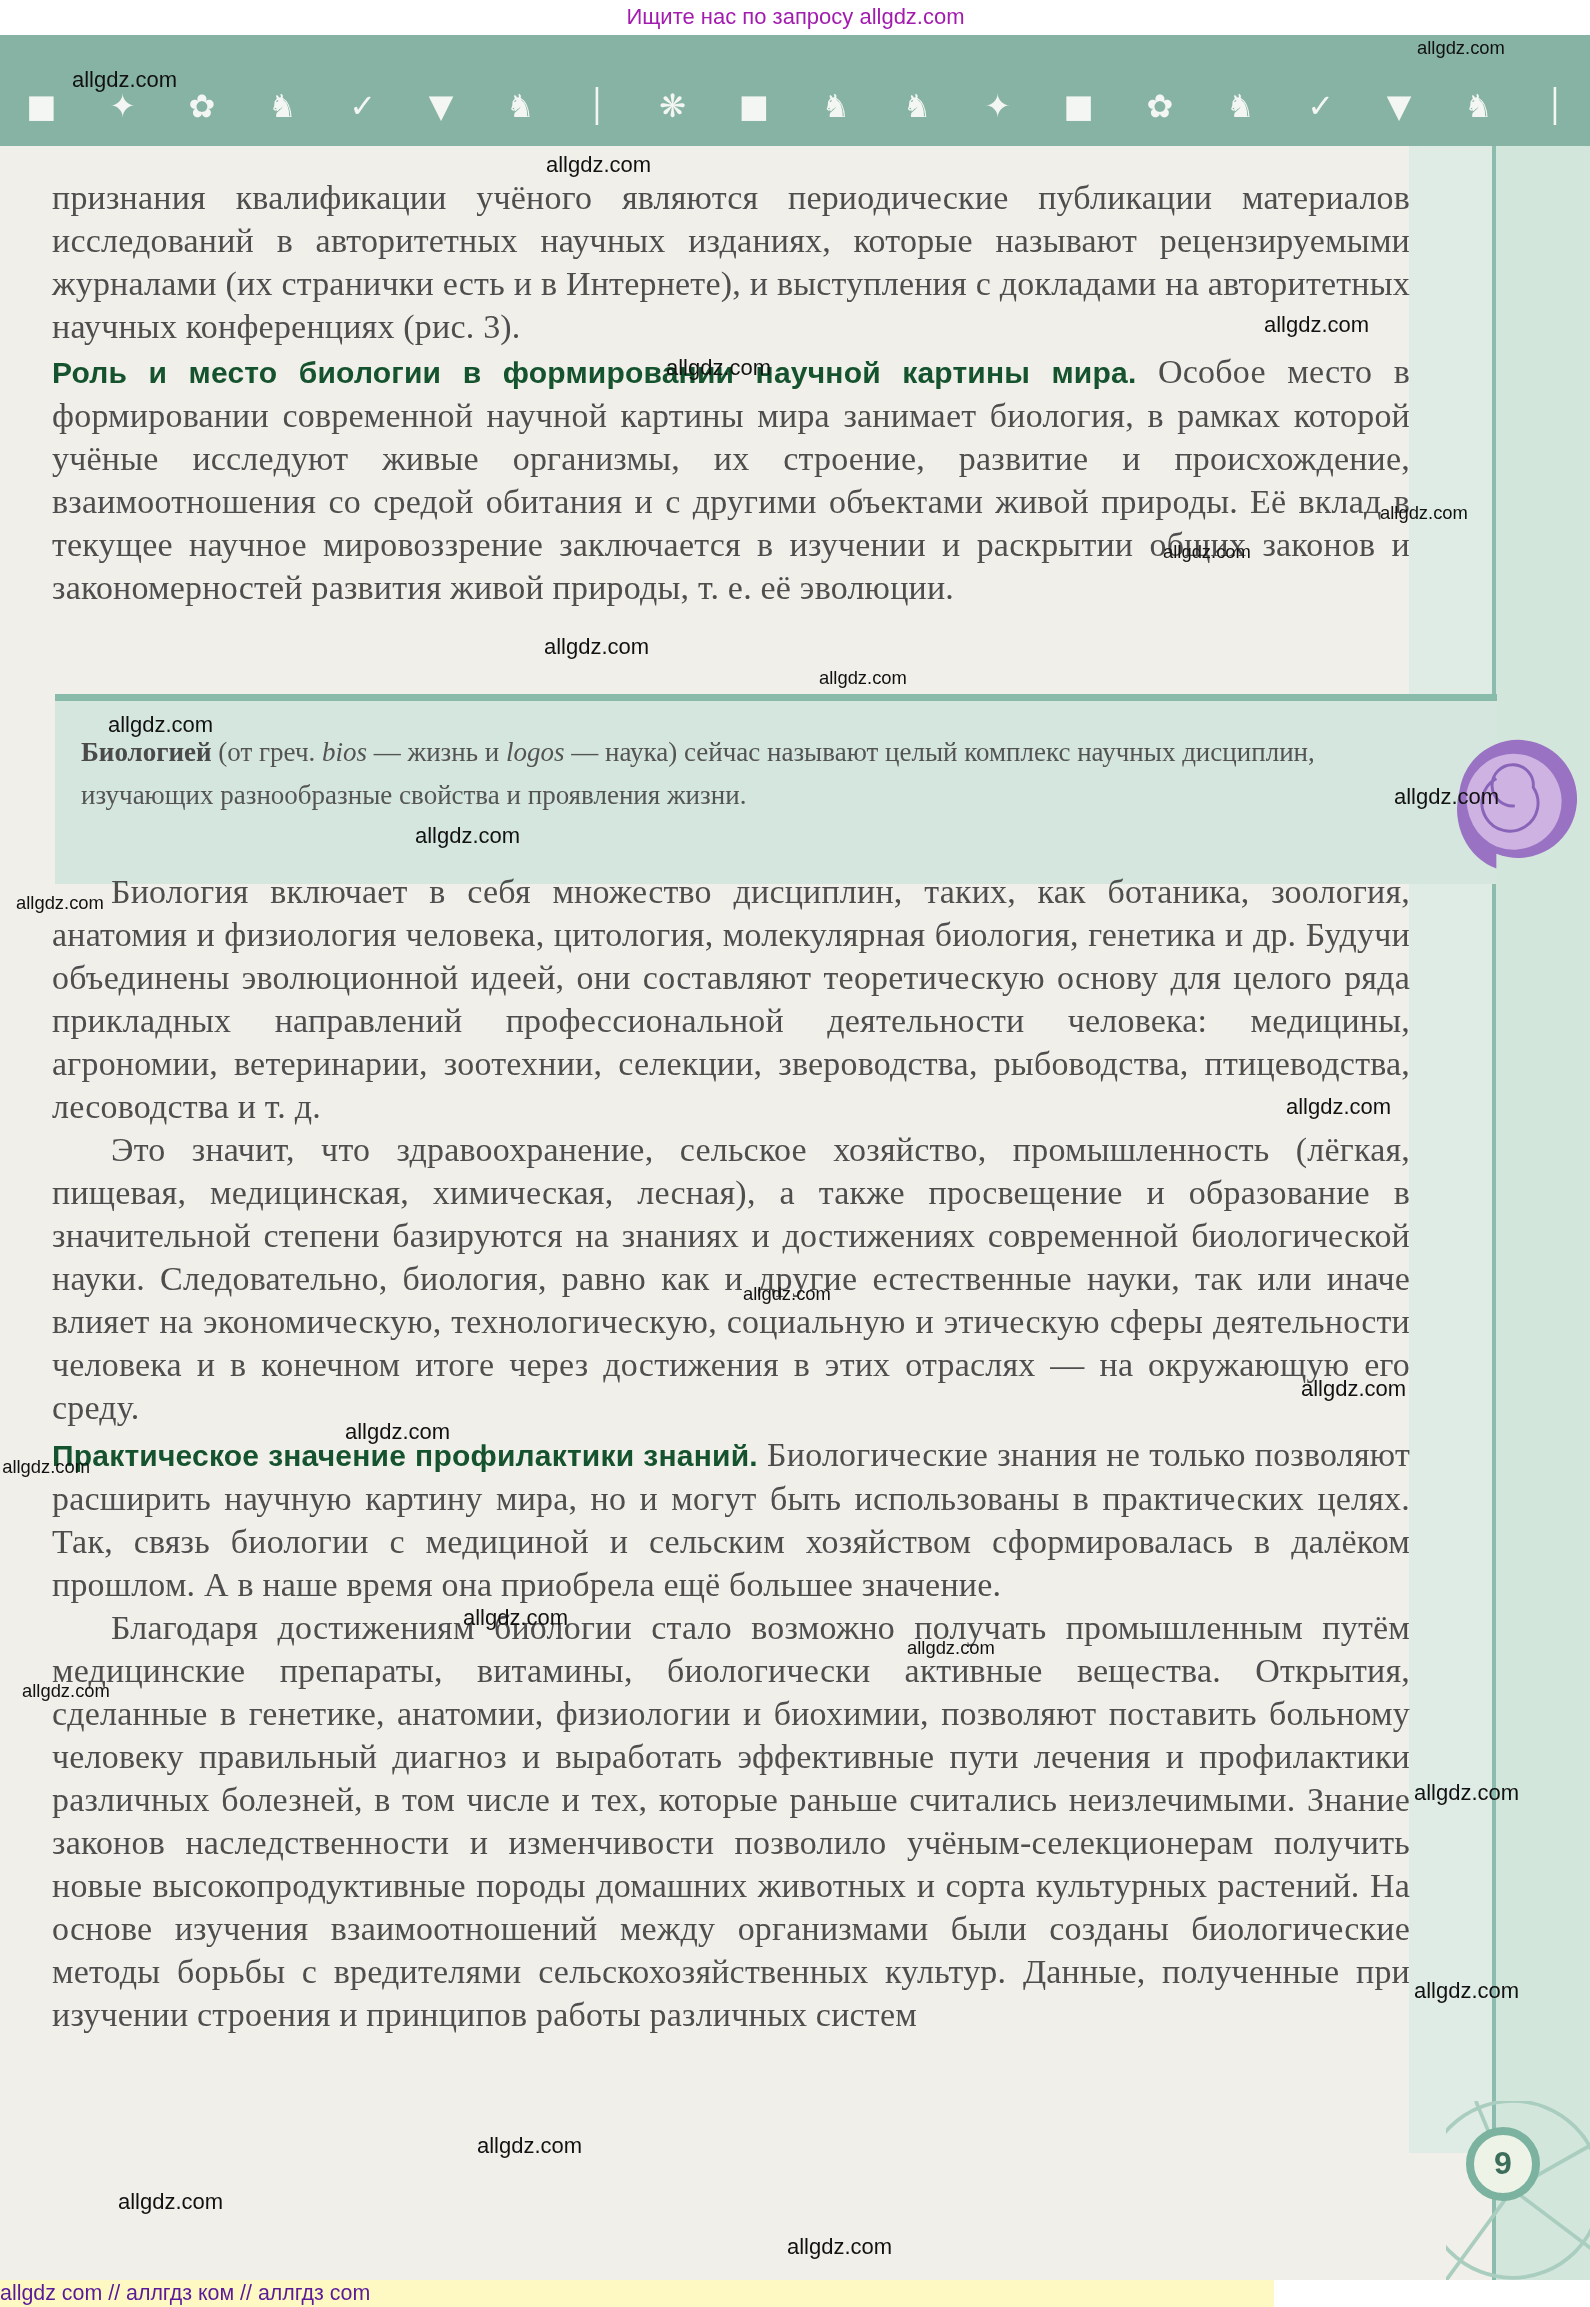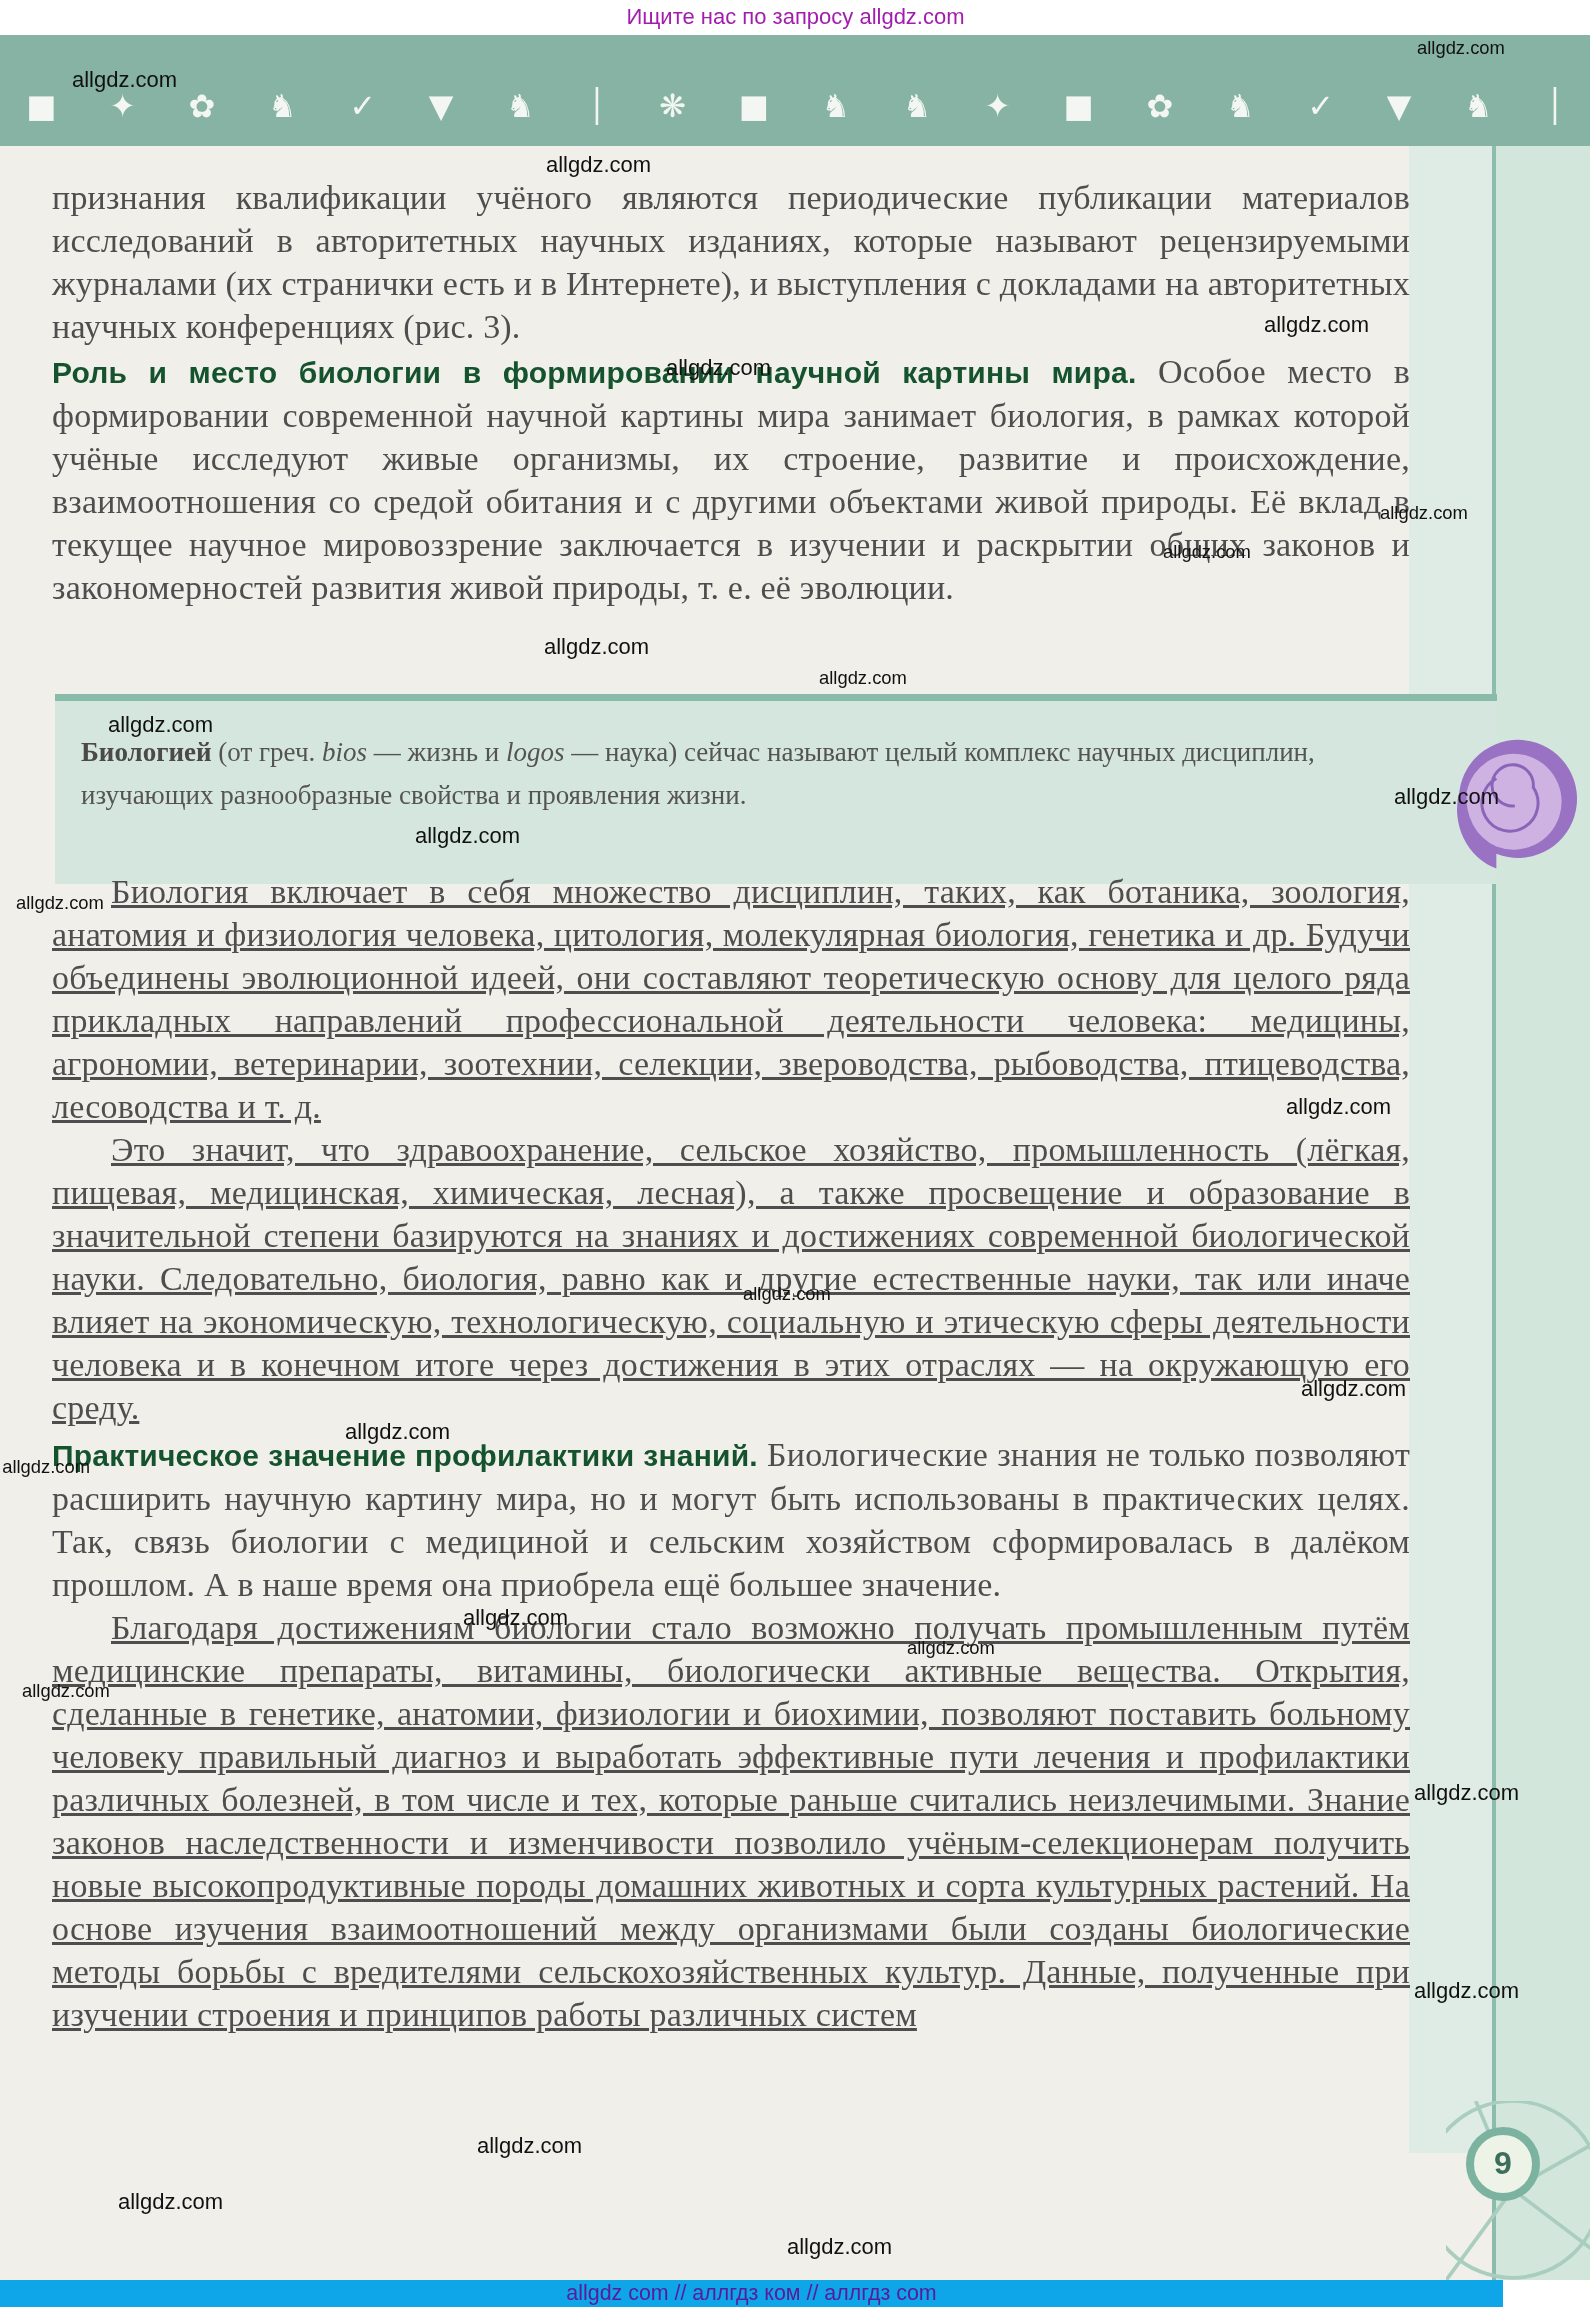--- a/index.html
+++ b/index.html
@@ -8,32 +8,32 @@
   .top-banner span { font-family:"Liberation Sans", sans-serif; font-size:22px; color:#a21caf; line-height:34px; }
   .page { position:absolute; left:0; top:35px; width:1591px; height:2245px; background:#f1efe9; overflow:hidden; }
   .animal-band { position:absolute; left:0; top:0; width:1591px; height:111px; background:#86b3a3; }
   .animals { position:absolute; left:0; top:49px; width:1591px; height:44px; display:flex; justify-content:space-around; align-items:center; }
   .animal { color:#f3f6f2; font-size:32px; line-height:37px; font-family:"DejaVu Sans", sans-serif; }
   .right-margin { position:absolute; left:1496px; top:111px; width:94px; height:2134px; background:#d3e6dc; }
   .right-rule { position:absolute; left:1492px; top:111px; width:4.4px; height:2134px; background:#8bbcae; }
   .col-shade { position:absolute; left:1409px; top:111px; width:83px; height:2007px; background:#dfece5; }
   .text-col { position:absolute; left:52px; top:111px; width:1358px; }
   .para { font-size:34px; line-height:43px; color:#4e4e4e; text-align:justify; margin:0; letter-spacing:0.2px; }
-  .para.indent { text-indent:59px;text-decoration:underline; }
+  .para.indent { text-indent:59px; }
   .heading { font-family:"Liberation Sans", sans-serif; font-weight:bold; color:#14532d; font-size:30px; }
   .box { position:absolute; left:55px; top:659px; width:1442px; height:183px; background:#d4e6dd; border-top:7.4px solid #88bba9; }
   .box-text { position:absolute; left:26px; top:29.5px; width:1343px; font-family:Liberation Serif, serif; font-size:27px; line-height:43px; color:#545454; }
   .box-text b { color:#4a4a4a; }
   .spiral { position:absolute; left:1452px; top:686px; width:133px; height:155px; }
   .page-num-area { position:absolute; left:1446px; top:2066px; width:145px; height:179px; }
   .page-num { position:absolute; left:1466px; top:2092px; width:74px; height:74px; border-radius:50%; background:#eef3e8; border:8.9px solid #7bb3a0; box-sizing:border-box; text-align:center; font-family:"Liberation Sans", sans-serif; font-weight:bold; font-size:32px; line-height:56px; color:#3d6e5c; }
   .wm { position:absolute; font-family:"Liberation Sans", sans-serif; color:#111; white-space:nowrap; }
   .wm.lg { font-size:22px; }
   .wm.md { font-size:18.4px; }
-  .bottom-banner { position:absolute; left:0; top:2280px; width:1503px; height:26.6px; background:#0ea5e9; text-align:center; }
+  .bottom-banner { position:absolute; left:0; top:2280px; width:1274px; height:26.6px; background:#fef9c3; text-align:left; }
   .bottom-banner span { font-family:"Liberation Sans", sans-serif; font-size:21.4px; color:#5a1a9a; line-height:26.6px; }
 </style>
 </head>
 <body>
 
 <div class="top-banner">
   <span>Ищите нас по запросу allgdz.com</span>
 </div>
 
 <div class="page">

